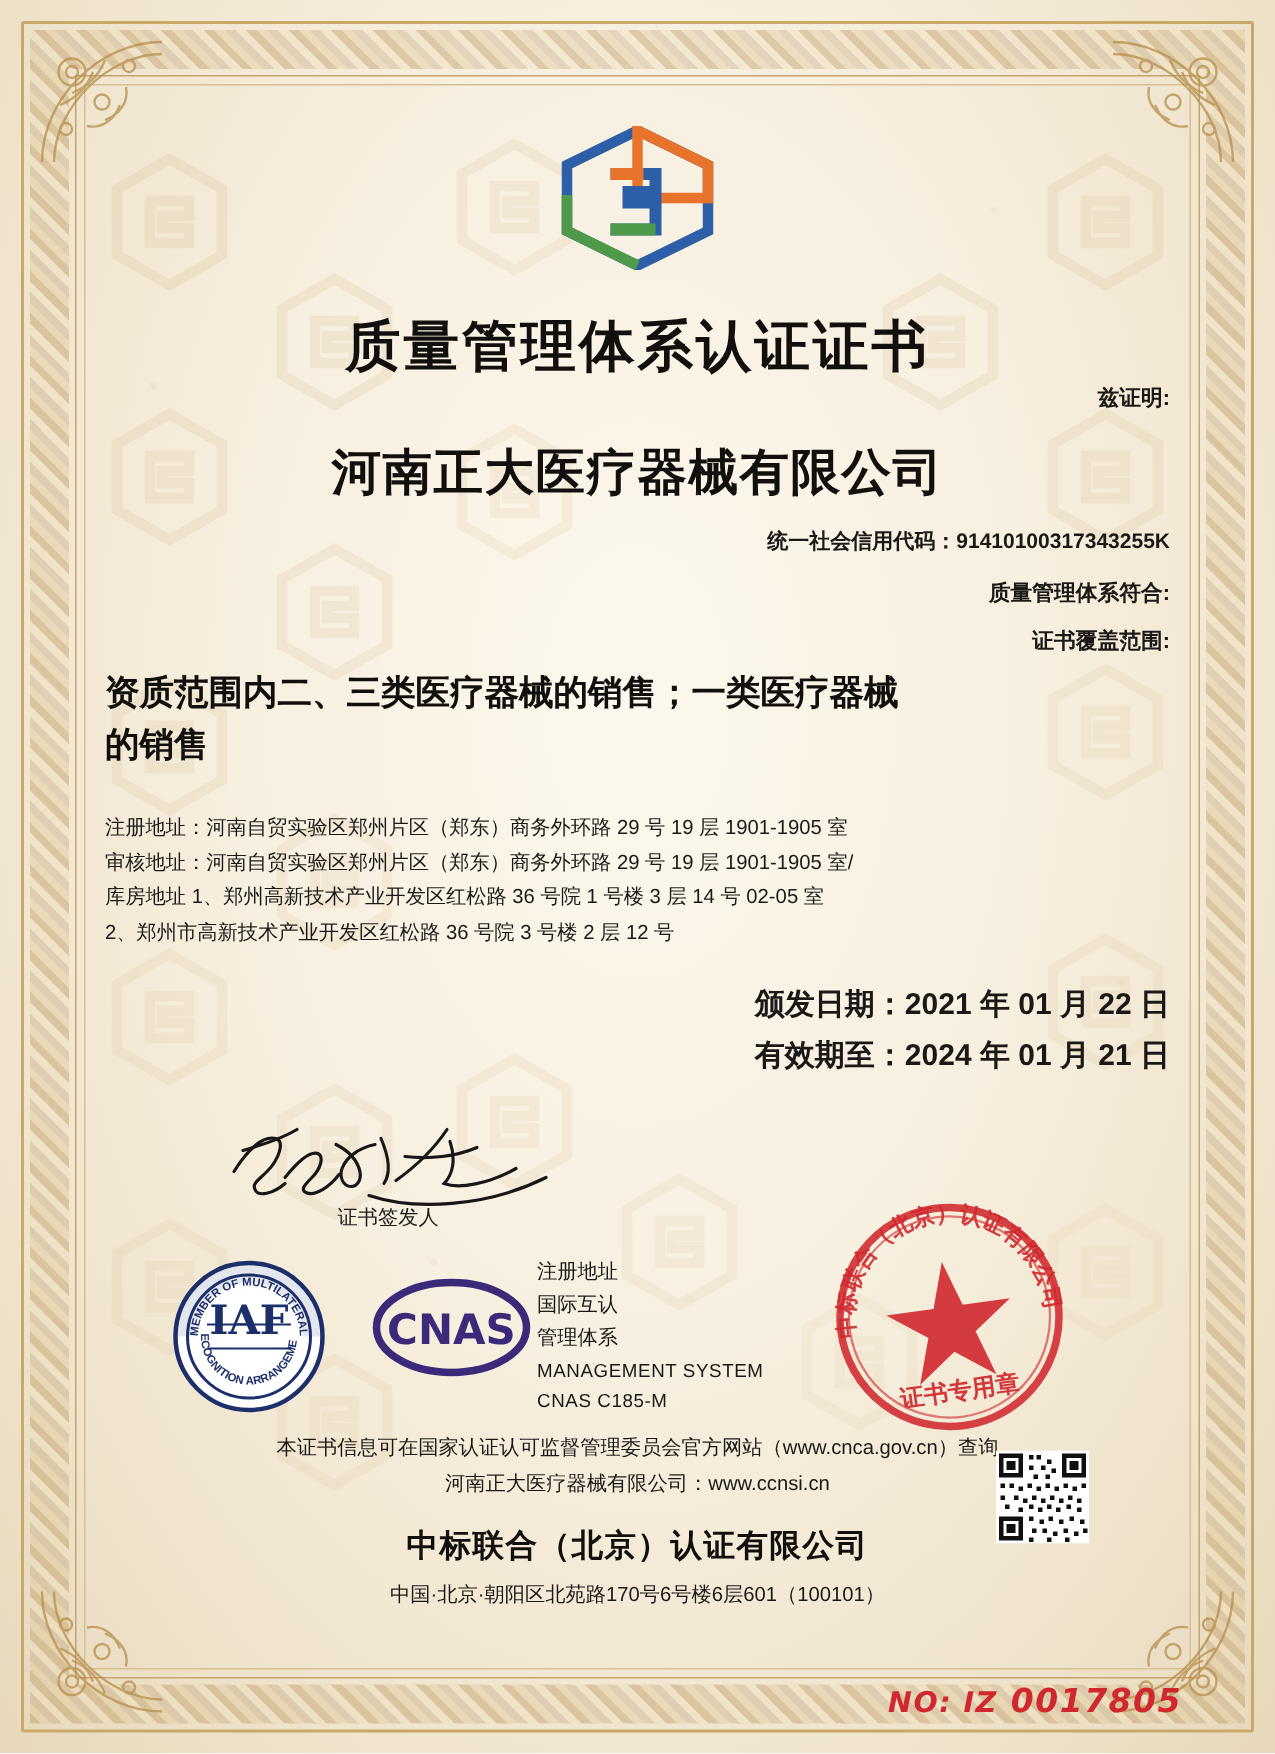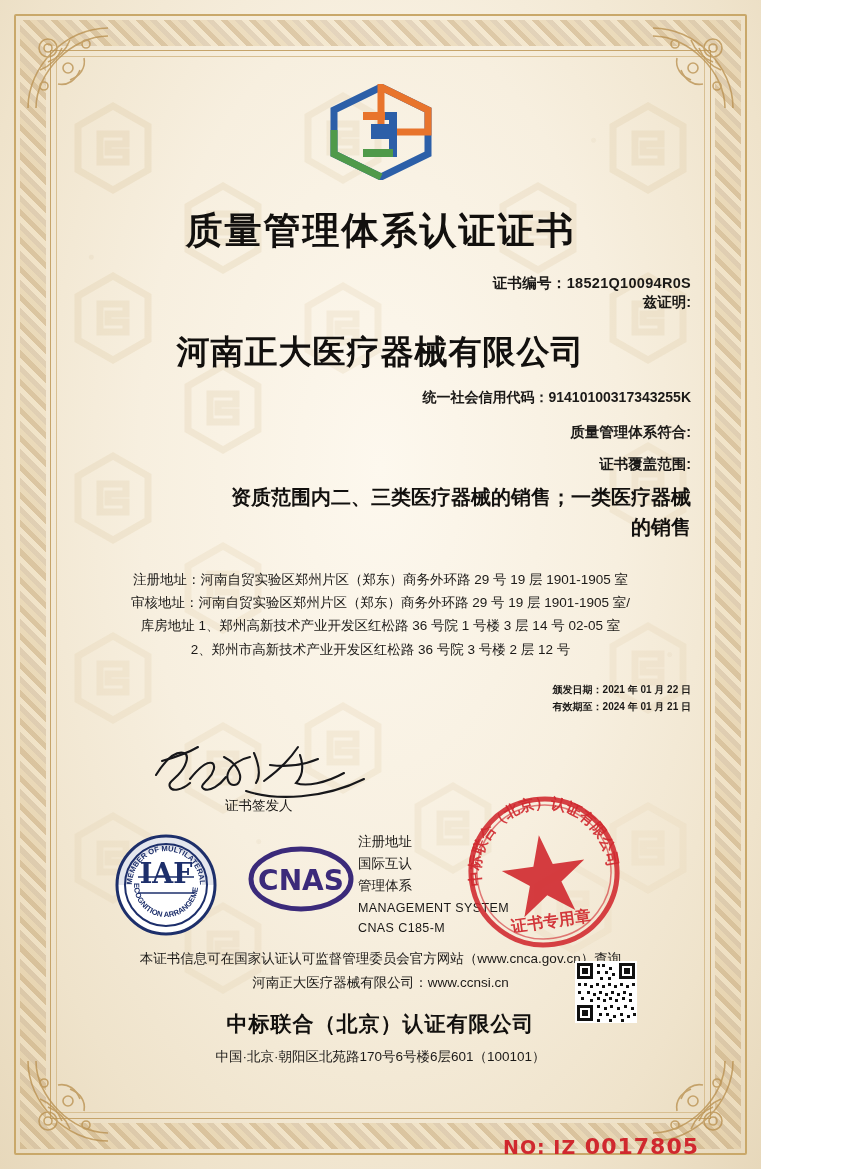--- a/index.html
+++ b/index.html
@@ -10,21 +10,21 @@
     width: 850px;
     height: 1169px;
     font-family: "Liberation Sans", sans-serif;
     background: #ffffff;
     overflow: hidden;
   }
 
   
   .certificate {
     position: relative;
-    width: 761px;
+    width: 850px;
     height: 1169px;
     background:
       radial-gradient(ellipse at 50% 40%, #fdf8ee 0%, #f7efdf 45%, #efe3cb 78%, #e7d8bb 100%);
     overflow: hidden;
   }
 
   
   .paper-grain {
     position: absolute;
     inset: 0;
@@ -170,41 +170,41 @@
 
   .scope-label {
     text-align: right;
     margin-top: 13px;
     font-size: 14.5px;
     font-weight: bold;
     color: #1b1917;
   }
 
   .scope-text {
-    text-align: right;
     margin-top: 8px;
-    font-size: 20px;
+    font-size: 23px;
     font-weight: bold;
     color: #12100e;
     line-height: 1.5;
+    font-family: Liberation Serif, serif;
   }
 
   .addresses {
     margin-top: 26px;
     font-size: 13.5px;
     color: #1b1917;
     line-height: 1.72;
-    text-align: center;
+    text-align: left;
   }
   .addresses .ln { white-space: nowrap; }
 
   .dates {
     margin-top: 20px;
     text-align: right;
-    font-size: 10px;
+    font-size: 20px;
     color: #1b1917;
     line-height: 1.7;
     font-weight: bold;
   }
 
   
   .signature-block {
     position: relative;
     margin-top: 24px;
     height: 80px;
@@ -280,26 +280,27 @@
   .issuer-addr {
     text-align: center;
     margin-top: 10px;
     font-size: 13.5px;
     color: #1b1917;
   }
 
   .serial {
     position: absolute;
     right: 62px;
-    bottom: 10px;
+    bottom: 22px;
     font-size: 22px;
     font-weight: bold;
     color: #d0282e;
     letter-spacing: 1px;
     font-family: "DejaVu Sans", sans-serif;
+    font-style: italic;
   }
   .serial .prefix { font-size: 19px; }
 </style>
 </head>
 <body>
 
 <div class="certificate">
 
   <div class="paper-grain"></div>
 
@@ -508,23 +509,20 @@
         <path d="M54 3 101 26v22L54 48z" fill="none" stroke="#e8742c" stroke-width="7"></path>
         <path d="M7 46v24l47 23" fill="none" stroke="#4f9a4a" stroke-width="7"></path>
         <path d="M36 32h30v12H48v7h18v18H36" fill="none" stroke="#2c5fa8" stroke-width="8"></path>
         <path d="M36 32h22" fill="none" stroke="#e8742c" stroke-width="8"></path>
         <path d="M36 69h30" fill="none" stroke="#4f9a4a" stroke-width="8"></path>
       </svg>
     </div>
 
     <div class="title">质量管理体系认证证书</div>
 
-    <div class="cert-no">
-      <span class="lbl">证书编号：</span><span>18521Q10094R0S</span>
-    </div>
 
     <div class="hereby">兹证明:</div>
 
     <div class="company">河南正大医疗器械有限公司</div>
 
     <div class="credit-code">
       <span>统一社会信用代码：</span><span>91410100317343255K</span>
     </div>
 
     <div class="conform-label">质量管理体系符合:</div>

